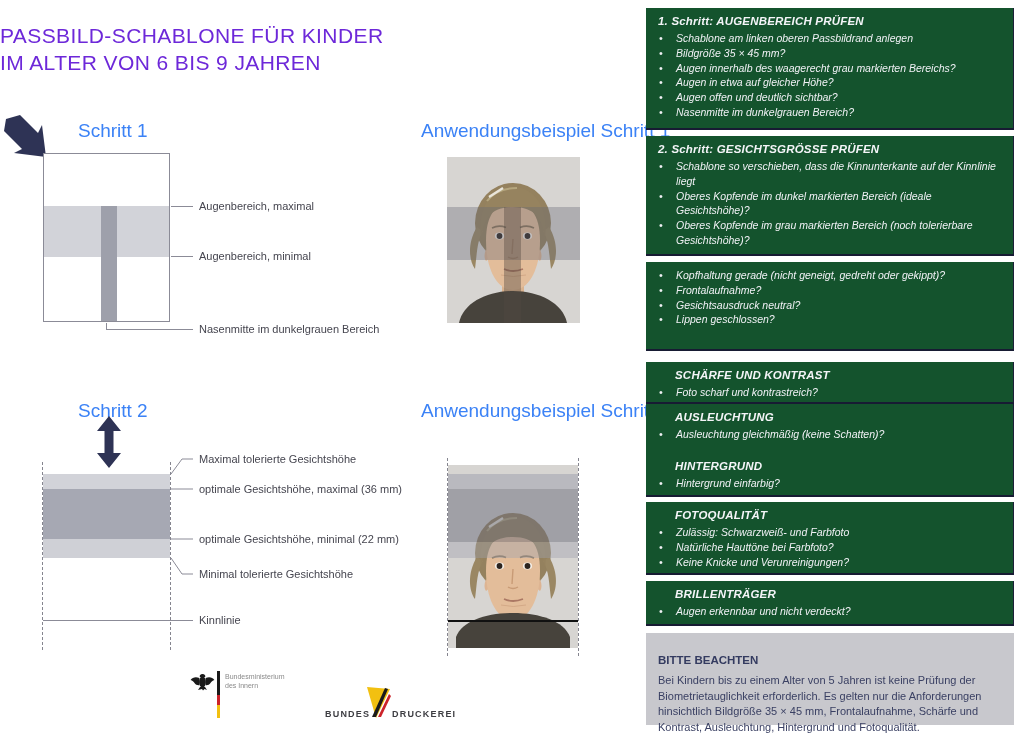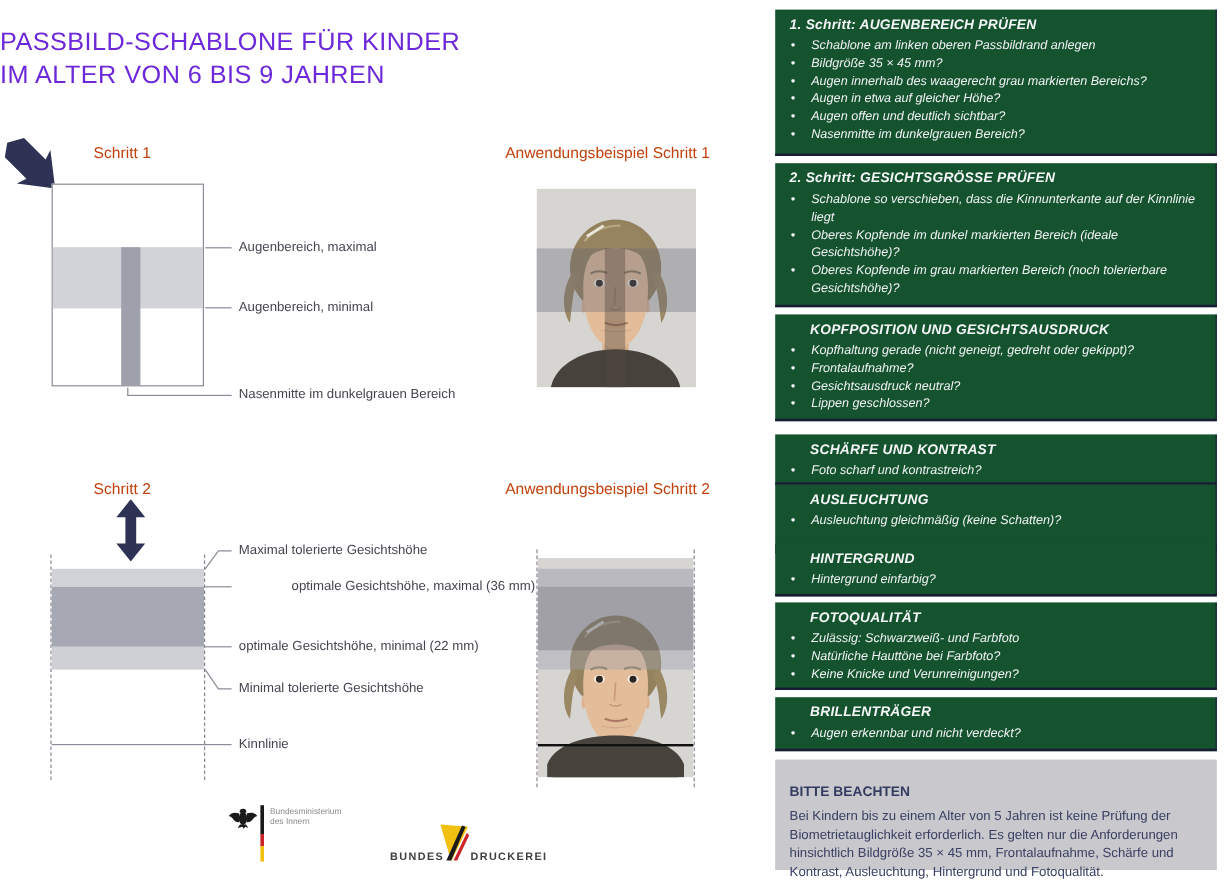--- a/index.html
+++ b/index.html
@@ -12,21 +12,21 @@
   .abs{position:absolute;}
 
   
   .title{
     left:0;top:22px;width:620px;text-align:left;
     color:#6d28d9;font-size:21px;font-weight:normal;line-height:27px;
     letter-spacing:0.4px;
   }
 
   
-  .steplabel{font-size:13px;color:#c2410c;}
+  .steplabel{font-size:19px;color:#3b82f6;}
 
   
   .rect1{left:43px;top:153px;width:127px;height:169px;border:1px solid #8b8b97;background:#fff;box-sizing:border-box;}
   .band1{left:0;top:52px;width:125px;height:51px;background:#d2d3d9;}
   .stripe1{left:57px;top:52px;width:16px;height:115px;background:#9ea0ab;}
   .conn{background:#8b8b97;}
   .anno{font-size:11px;color:#45454f;line-height:12px;white-space:nowrap;}
 
   
   .dash-v{border-left:1px dashed #85858f;width:0;}
@@ -146,21 +146,21 @@
 
 <svg class="abs" style="left:160px;top:450px;" width="40" height="130" viewBox="0 0 40 130">
   <polyline points="11,24 22,9 33,9" fill="none" stroke="#8b8b97" stroke-width="1"></polyline>
   <line x1="11" y1="39" x2="33" y2="39" stroke="#8b8b97" stroke-width="1"></line>
   <line x1="11" y1="89" x2="33" y2="89" stroke="#8b8b97" stroke-width="1"></line>
   <polyline points="11,108 22,124 33,124" fill="none" stroke="#8b8b97" stroke-width="1"></polyline>
 </svg>
 <div class="abs conn" style="left:43px;top:620px;width:150px;height:1px;"></div>
 
 <div class="abs anno" style="left:199px;top:453px;">Maximal tolerierte Gesichtshöhe</div>
-<div class="abs anno" style="left:199px;top:483px;margin-left:44px;">optimale Gesichtshöhe, maximal (36 mm)</div>
+<div class="abs anno" style="left:199px;top:483px;">optimale Gesichtshöhe, maximal (36 mm)</div>
 <div class="abs anno" style="left:199px;top:533px;">optimale Gesichtshöhe, minimal (22 mm)</div>
 <div class="abs anno" style="left:199px;top:568px;">Minimal tolerierte Gesichtshöhe</div>
 <div class="abs anno" style="left:199px;top:614px;">Kinnlinie</div>
 
 <div class="abs dash-v" style="left:447px;top:458px;height:198px;"></div>
 <div class="abs dash-v" style="left:578px;top:458px;height:198px;"></div>
 <div class="abs photo" style="left:448px;top:465px;width:130px;height:183px;">
   <svg width="130" height="183" viewBox="0 0 130 183">
     <rect width="130" height="183" fill="#d7d5d2"></rect>
     <use href="#kidface" transform="translate(-1,22)"></use>
@@ -242,21 +242,20 @@
           <span class="dot">•</span>
           <span class="txt">Oberes Kopfende im dunkel markierten Bereich (ideale Gesichtshöhe)?</span>
         </li>
         <li>
           <span class="dot">•</span>
           <span class="txt">Oberes Kopfende im grau markierten Bereich (noch tolerierbare Gesichtshöhe)?</span>
         </li>
       </ul>
     </div>
     <div class="section" style="top: 262px; height: 89px;">
-      <h3 class="indent">KOPFPOSITION UND GESICHTSAUSDRUCK</h3>
       <ul>
         <li>
           <span class="dot">•</span>
           <span class="txt">Kopfhaltung gerade (nicht geneigt, gedreht oder gekippt)?</span>
         </li>
         <li>
           <span class="dot">•</span>
           <span class="txt">Frontalaufnahme?</span>
         </li>
         <li>

